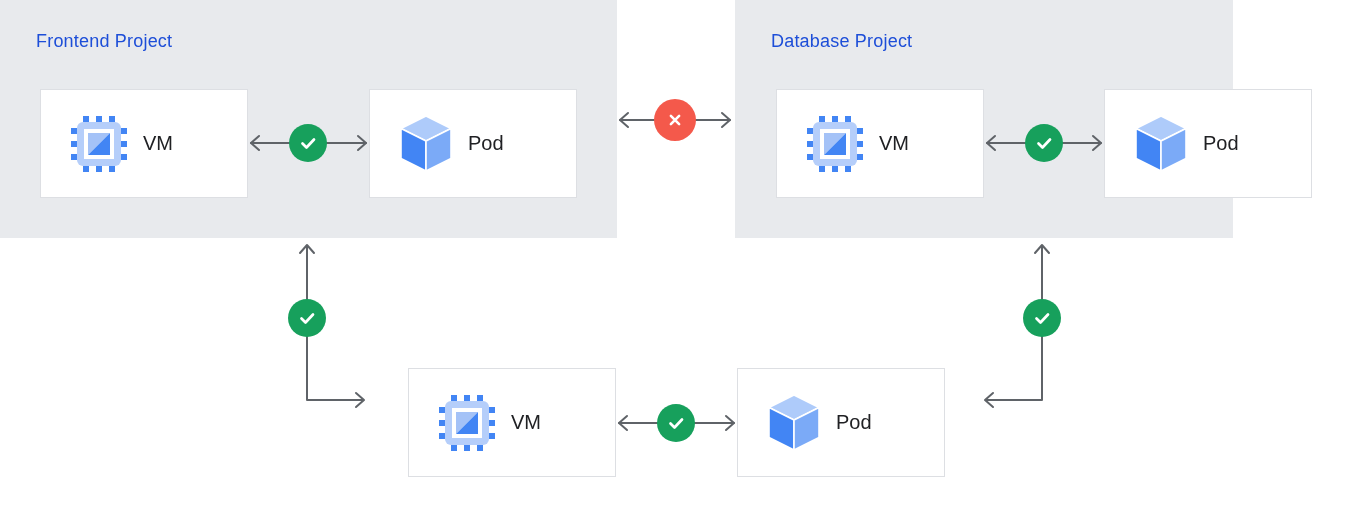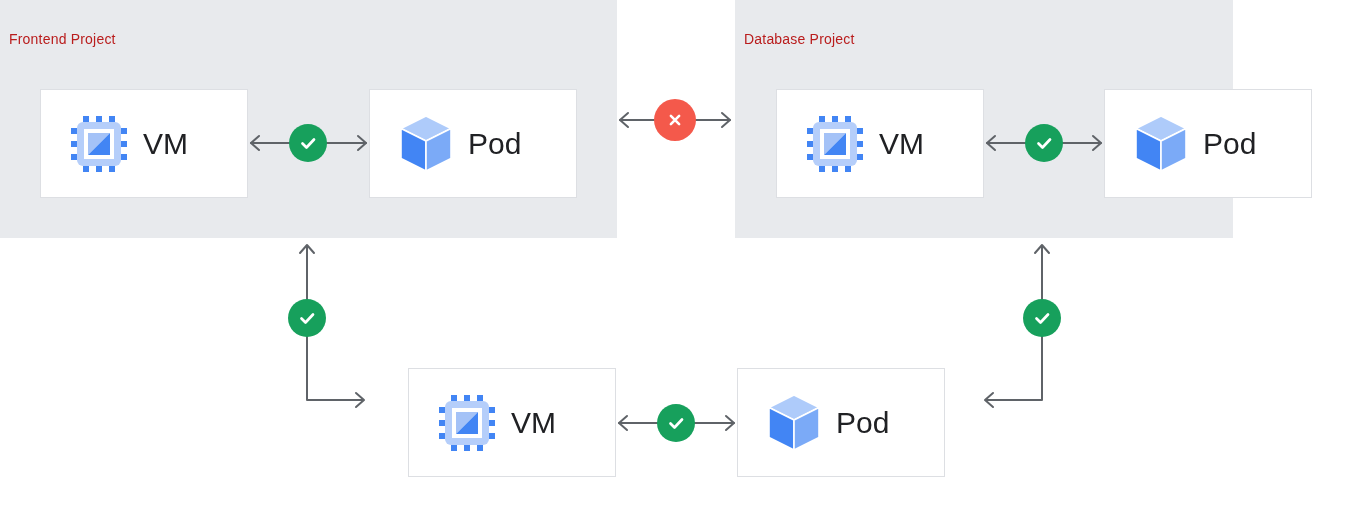--- a/index.html
+++ b/index.html
@@ -2,29 +2,29 @@
 <html><head>
 <meta charset="utf-8">
 <style>
   html,body{margin:0;padding:0;background:#ffffff;}
   .canvas{
     position:relative;width:1350px;height:520px;overflow:hidden;
     font-family:"Liberation Sans","DejaVu Sans",sans-serif;background:#ffffff;
   }
   .panel{position:absolute;background:#E8EAED;}
   .panel-title{
-    position:absolute;left:9px;top:31px;
-    font-size:14px;letter-spacing:.2px;color:#b91c1c;
+    position:absolute;left:36px;top:31px;
+    font-size:18px;letter-spacing:.2px;color:#1d4ed8;
   }
   .node{
     position:absolute;width:208px;height:109px;
     background:#ffffff;border:1px solid #DDDFE3;box-sizing:border-box;
     display:flex;align-items:center;padding-left:30px;gap:16px;
   }
-  .node-label{font-size:30px;color:#202124;}
+  .node-label{font-size:20px;color:#202124;}
   .icon{display:flex;align-items:center;justify-content:center;}
   .arrow-layer{position:absolute;left:0;top:0;width:1350px;height:520px;pointer-events:none;}
   .badge{
     position:absolute;border-radius:50%;
     display:flex;align-items:center;justify-content:center;
   }
   .badge.green{width:38px;height:38px;background:#17A05C;}
   .badge.red{width:42px;height:42px;background:#F4594B;}
 </style>
 </head>

